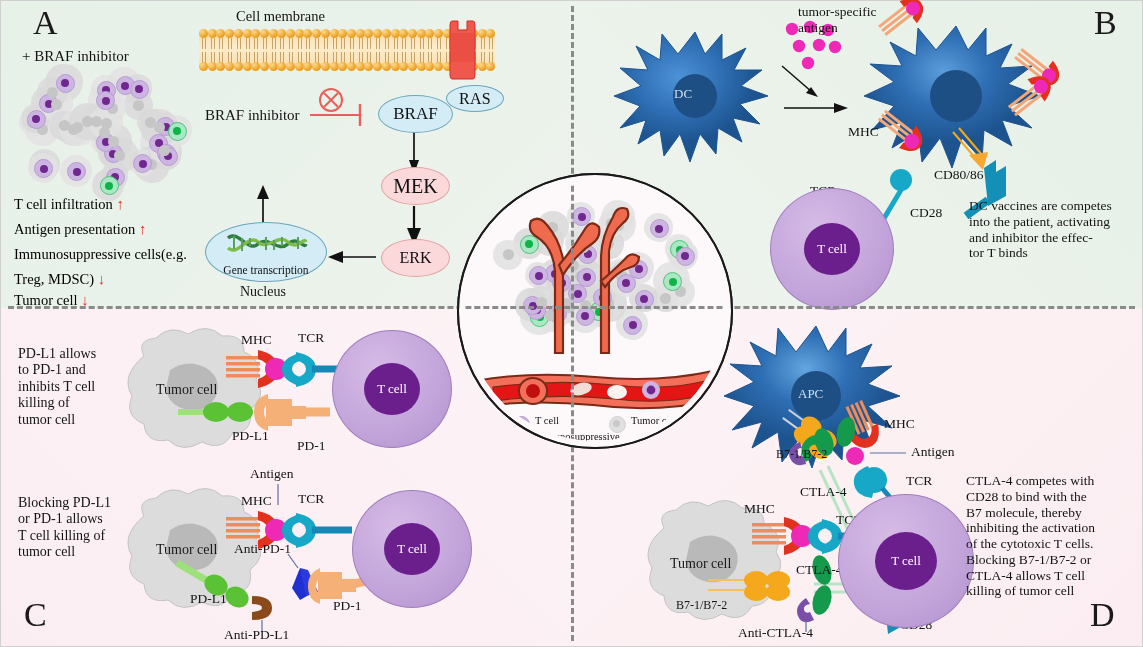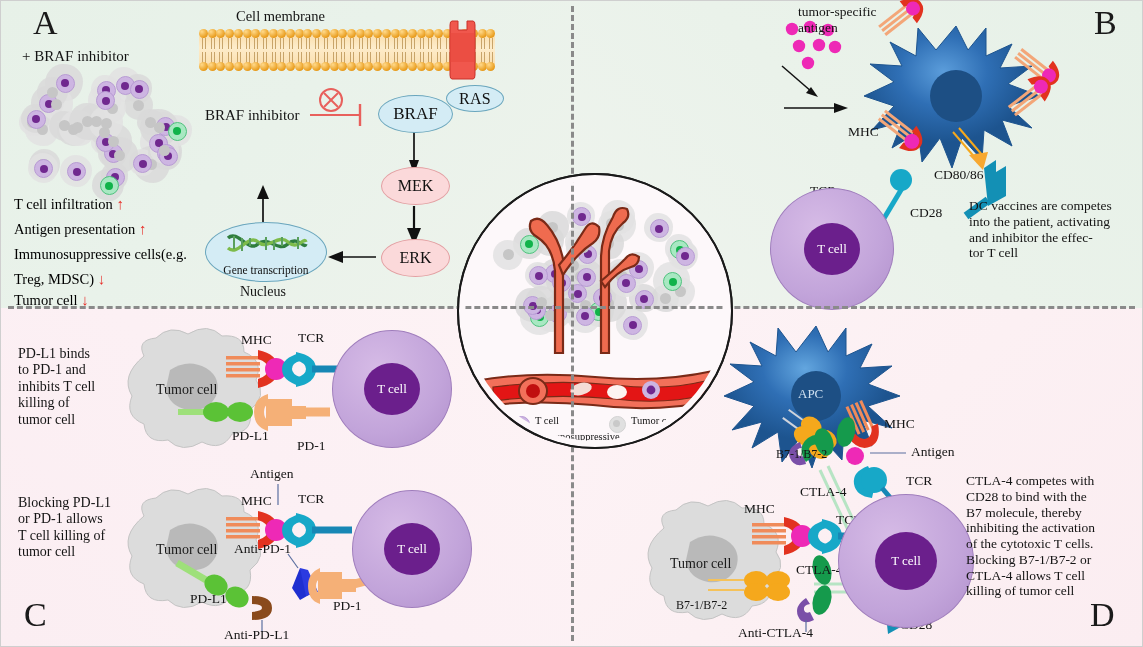--- a/index.html
+++ b/index.html
@@ -446,21 +446,21 @@
     <polygon points="414,245 407,228 421,228" fill="#111"></polygon>
 
     <line x1="376" y1="257" x2="340" y2="257" stroke="#111" stroke-width="1.7"></line>
     <polygon points="328,257 343,251 343,263" fill="#111"></polygon>
 
     <line x1="263" y1="222" x2="263" y2="196" stroke="#111" stroke-width="1.7"></line>
     <polygon points="263,185 257,199 269,199" fill="#111"></polygon>
   </svg>
 
   <div class="ellipse ell-blue" style="left:378px;top:95px;width:73px;height:36px;font-size:17px;">BRAF</div>
-  <div class="ellipse ell-pink" style="left:381px;top:167px;width:67px;height:36px;font-size:16px;">MEK</div>
+  <div class="ellipse ell-pink" style="left:381px;top:167px;width:67px;height:36px;font-size:20px;">MEK</div>
   <div class="ellipse ell-pink" style="left:381px;top:239px;width:67px;height:36px;font-size:16px;">ERK</div>
 
 
   <div class="ellipse ell-blue" style="left:205px;top:222px;width:120px;height:58px;">
     <svg width="118" height="56" viewBox="0 0 118 56">
       <g transform="translate(21,8)">
         <path d="M0,6 C10,-3 20,21 30,12 C40,3 50,21 60,12 C70,3 76,18 78,12" fill="none" stroke="#2f7d3e" stroke-width="3.4"></path>
         <path d="M0,16 C10,25 20,1 30,10 C40,19 50,1 60,10 C70,19 76,4 78,10" fill="none" stroke="#7dbb4a" stroke-width="3.4"></path>
         <g stroke="#59a05c" stroke-width="2">
           <line x1="6" y1="4" x2="6" y2="17"></line>
@@ -474,20 +474,34 @@
           <line x1="70" y1="5" x2="70" y2="17"></line>
         </g>
       </g>
     </svg>
     <span style="position:absolute;left:0;right:0;bottom:5px;font-size:11.5px;text-align:center;">Gene transcription</span>
   </div>
   <div class="txt" style="left:240px;top:284px;font-size:14px;">Nucleus</div>
 
   <div class="plet" style="left:1094px;top:6px;">B</div>
 
+  <div id="dcNaive" style="position:absolute;left:610px;top:18px;width:170px;height:160px;">
+    <svg width="170" height="160" viewBox="0 0 170 160">
+      <defs>
+          <radialGradient id="dcg1" cx="42%" cy="35%">
+            <stop offset="0%" stop-color="#4e92d6"></stop>
+            <stop offset="55%" stop-color="#2f6fb5"></stop>
+            <stop offset="100%" stop-color="#1d548f"></stop>
+          </radialGradient>
+        </defs>
+      <path d="M85,14 L95,36 L112,16 L112,42 L136,30 L124,52 L152,52 L131,68 L158,78 L130,86 L150,106 L123,100 L132,124 L108,110 L106,136 L90,116 L80,144 L70,116 L54,138 L50,112 L28,126 L36,102 L10,110 L30,88 L4,78 L31,68 L10,50 L38,52 L26,28 L50,42 L52,16 L68,36 Z" fill="url(#dcg1)" stroke="#1d548f" stroke-width="1"></path>
+      <circle cx="85" cy="78" r="22" fill="#1d4f84"></circle>
+    </svg>
+    <span style="position:absolute;left:64px;top:68px;color:#cfe0f0;font-size:13px;font-family:'Liberation Serif',serif;">DC</span>
+  </div>
 
   <div id="agDots" style="position:absolute;left:783px;top:20px;width:62px;height:52px;">
     <svg width="62" height="52" viewBox="0 0 62 52">
       <g fill="#ee29b6">
         <circle cx="9" cy="9" r="6.2"></circle>
           <circle cx="27" cy="7" r="6.2"></circle>
           <circle cx="45" cy="10" r="6.2"></circle>
         <circle cx="16" cy="26" r="6.2"></circle>
           <circle cx="36" cy="25" r="6.2"></circle>
           <circle cx="52" cy="27" r="6.2"></circle>
@@ -576,27 +590,27 @@
   <div class="lbl" style="left:910px;top:205px;">CD28</div>
 
   <div class="tcell" style="left:770px;top:188px;width:122px;height:120px;">
     <div class="core" style="width:56px;height:52px;">T cell</div>
   </div>
 
   <div class="txt" style="left:969px;top:198px;font-size:13.5px;">
     <div>DC vaccines are competes</div>
     <div>into the patient, activating</div>
     <div>and inhibitor the  effec-</div>
-    <div>tor T cell</div>
+    <div>tor T binds</div>
   </div>
 
   <div class="plet" style="left:24px;top:598px;">C</div>
 
   <div class="txt" style="left:18px;top:346px;font-size:14px;">
-    <div>PD-L1 binds</div>
+    <div>PD-L1 allows</div>
     <div>to PD-1 and</div>
     <div>inhibits T cell</div>
     <div>killing of</div>
     <div>tumor cell</div>
   </div>
 
   <div class="tumorcell" style="left:118px;top:326px;width:150px;height:128px;">
     <svg width="150" height="128" viewBox="0 0 150 128">
       <path d="M26,30 Q18,14 38,12 Q52,-2 70,8 Q90,-4 104,10 Q126,8 126,26 Q146,34 138,54 Q150,70 132,84 Q136,106 114,108 Q104,126 84,116 Q64,128 50,114 Q28,118 26,98 Q6,90 14,70 Q2,50 26,30 Z" fill="#dcdcdc" stroke="#c4c4c4" stroke-width="1"></path>
       <path d="M52,44 Q70,32 88,42 Q104,52 98,70 Q90,86 70,84 Q50,80 48,62 Z" fill="#b9b9b9"></path>

